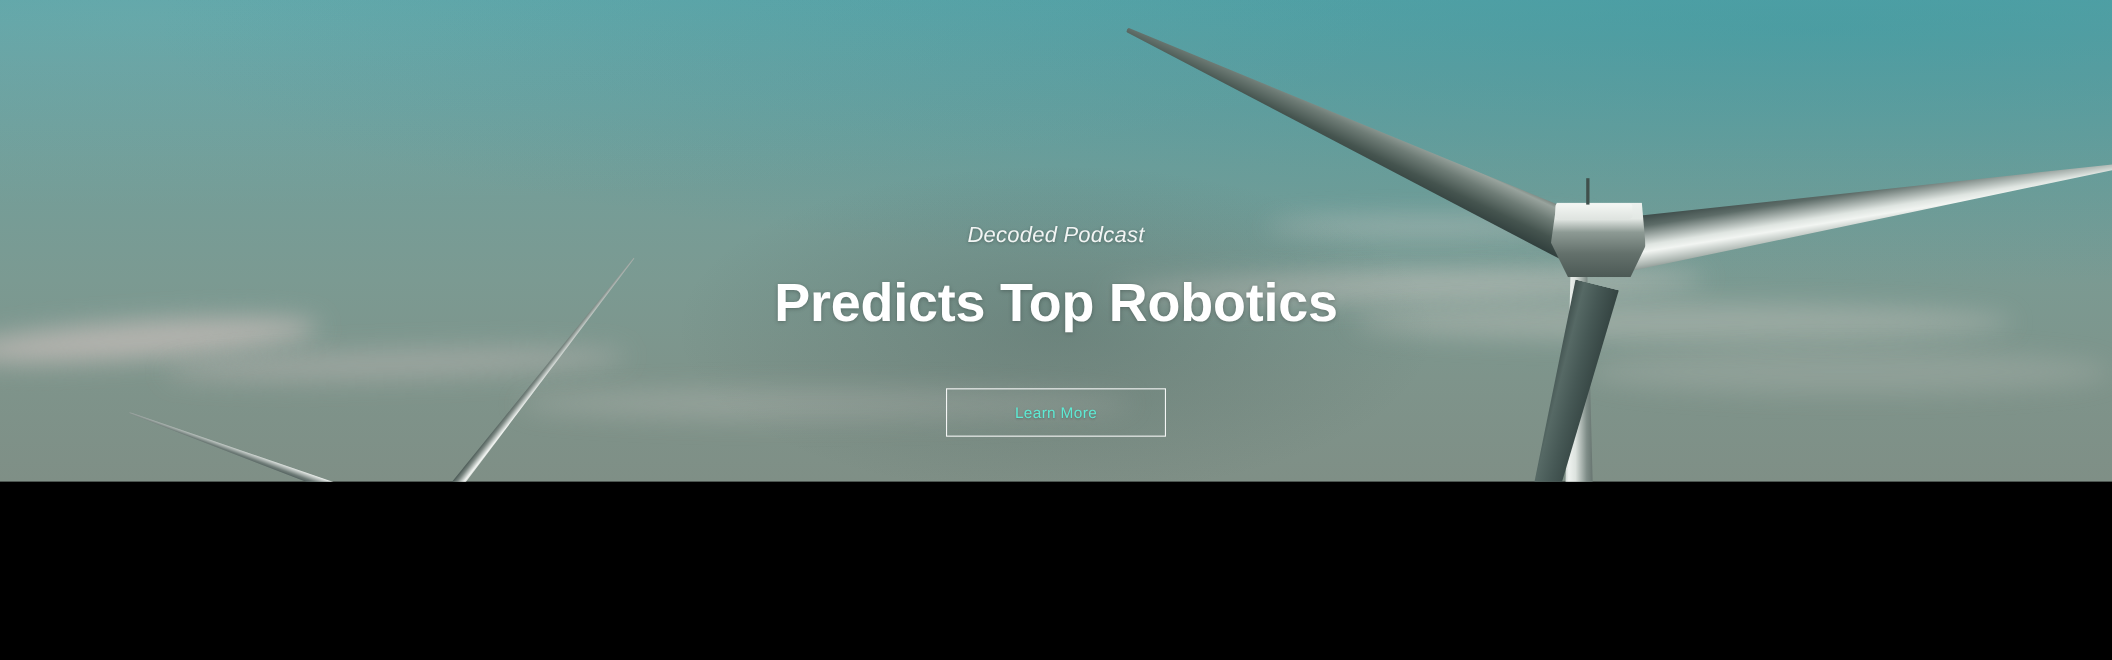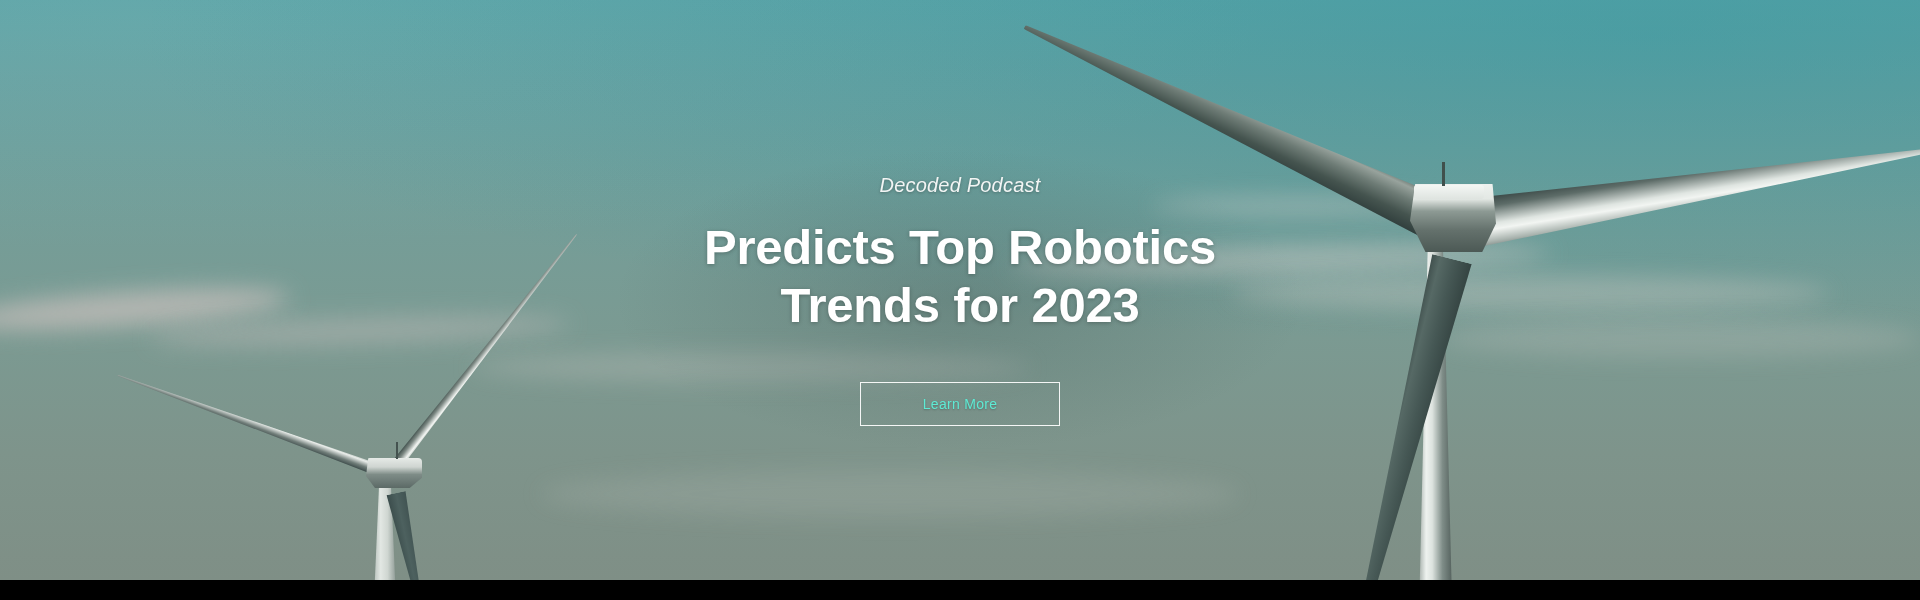--- a/index.html
+++ b/index.html
@@ -4,21 +4,21 @@
 <title>Hero Banner</title>
 <style>
   html, body {
     margin: 0;
     padding: 0;
     background: #000;
   }
   #stage {
     position: relative;
     width: 1920px;
-    height: 580px;
+    height: 438px;
     overflow: hidden;
     font-family: "Liberation Sans", sans-serif;
   }
 
   
   .sky {
     position: absolute;
     inset: 0;
     background:
       linear-gradient(to bottom,
@@ -206,19 +206,18 @@
 
   <div style="position:absolute;left:560px;top:110px;width:800px;height:380px;z-index:30;
               background:radial-gradient(60% 55% at 50% 50%, rgba(60,78,76,.26) 0%, rgba(60,78,76,0) 72%);"></div>
 
   <div class="content">
 
     <div class="eyebrow">Decoded Podcast</div>
 
     <h1 class="headline">
       <span>Predicts Top Robotics</span><br>
-      <span>Trends for 2023</span>
     </h1>
 
     <button class="cta">Learn More</button>
   </div>
 
 </div>
 
 </body></html>

